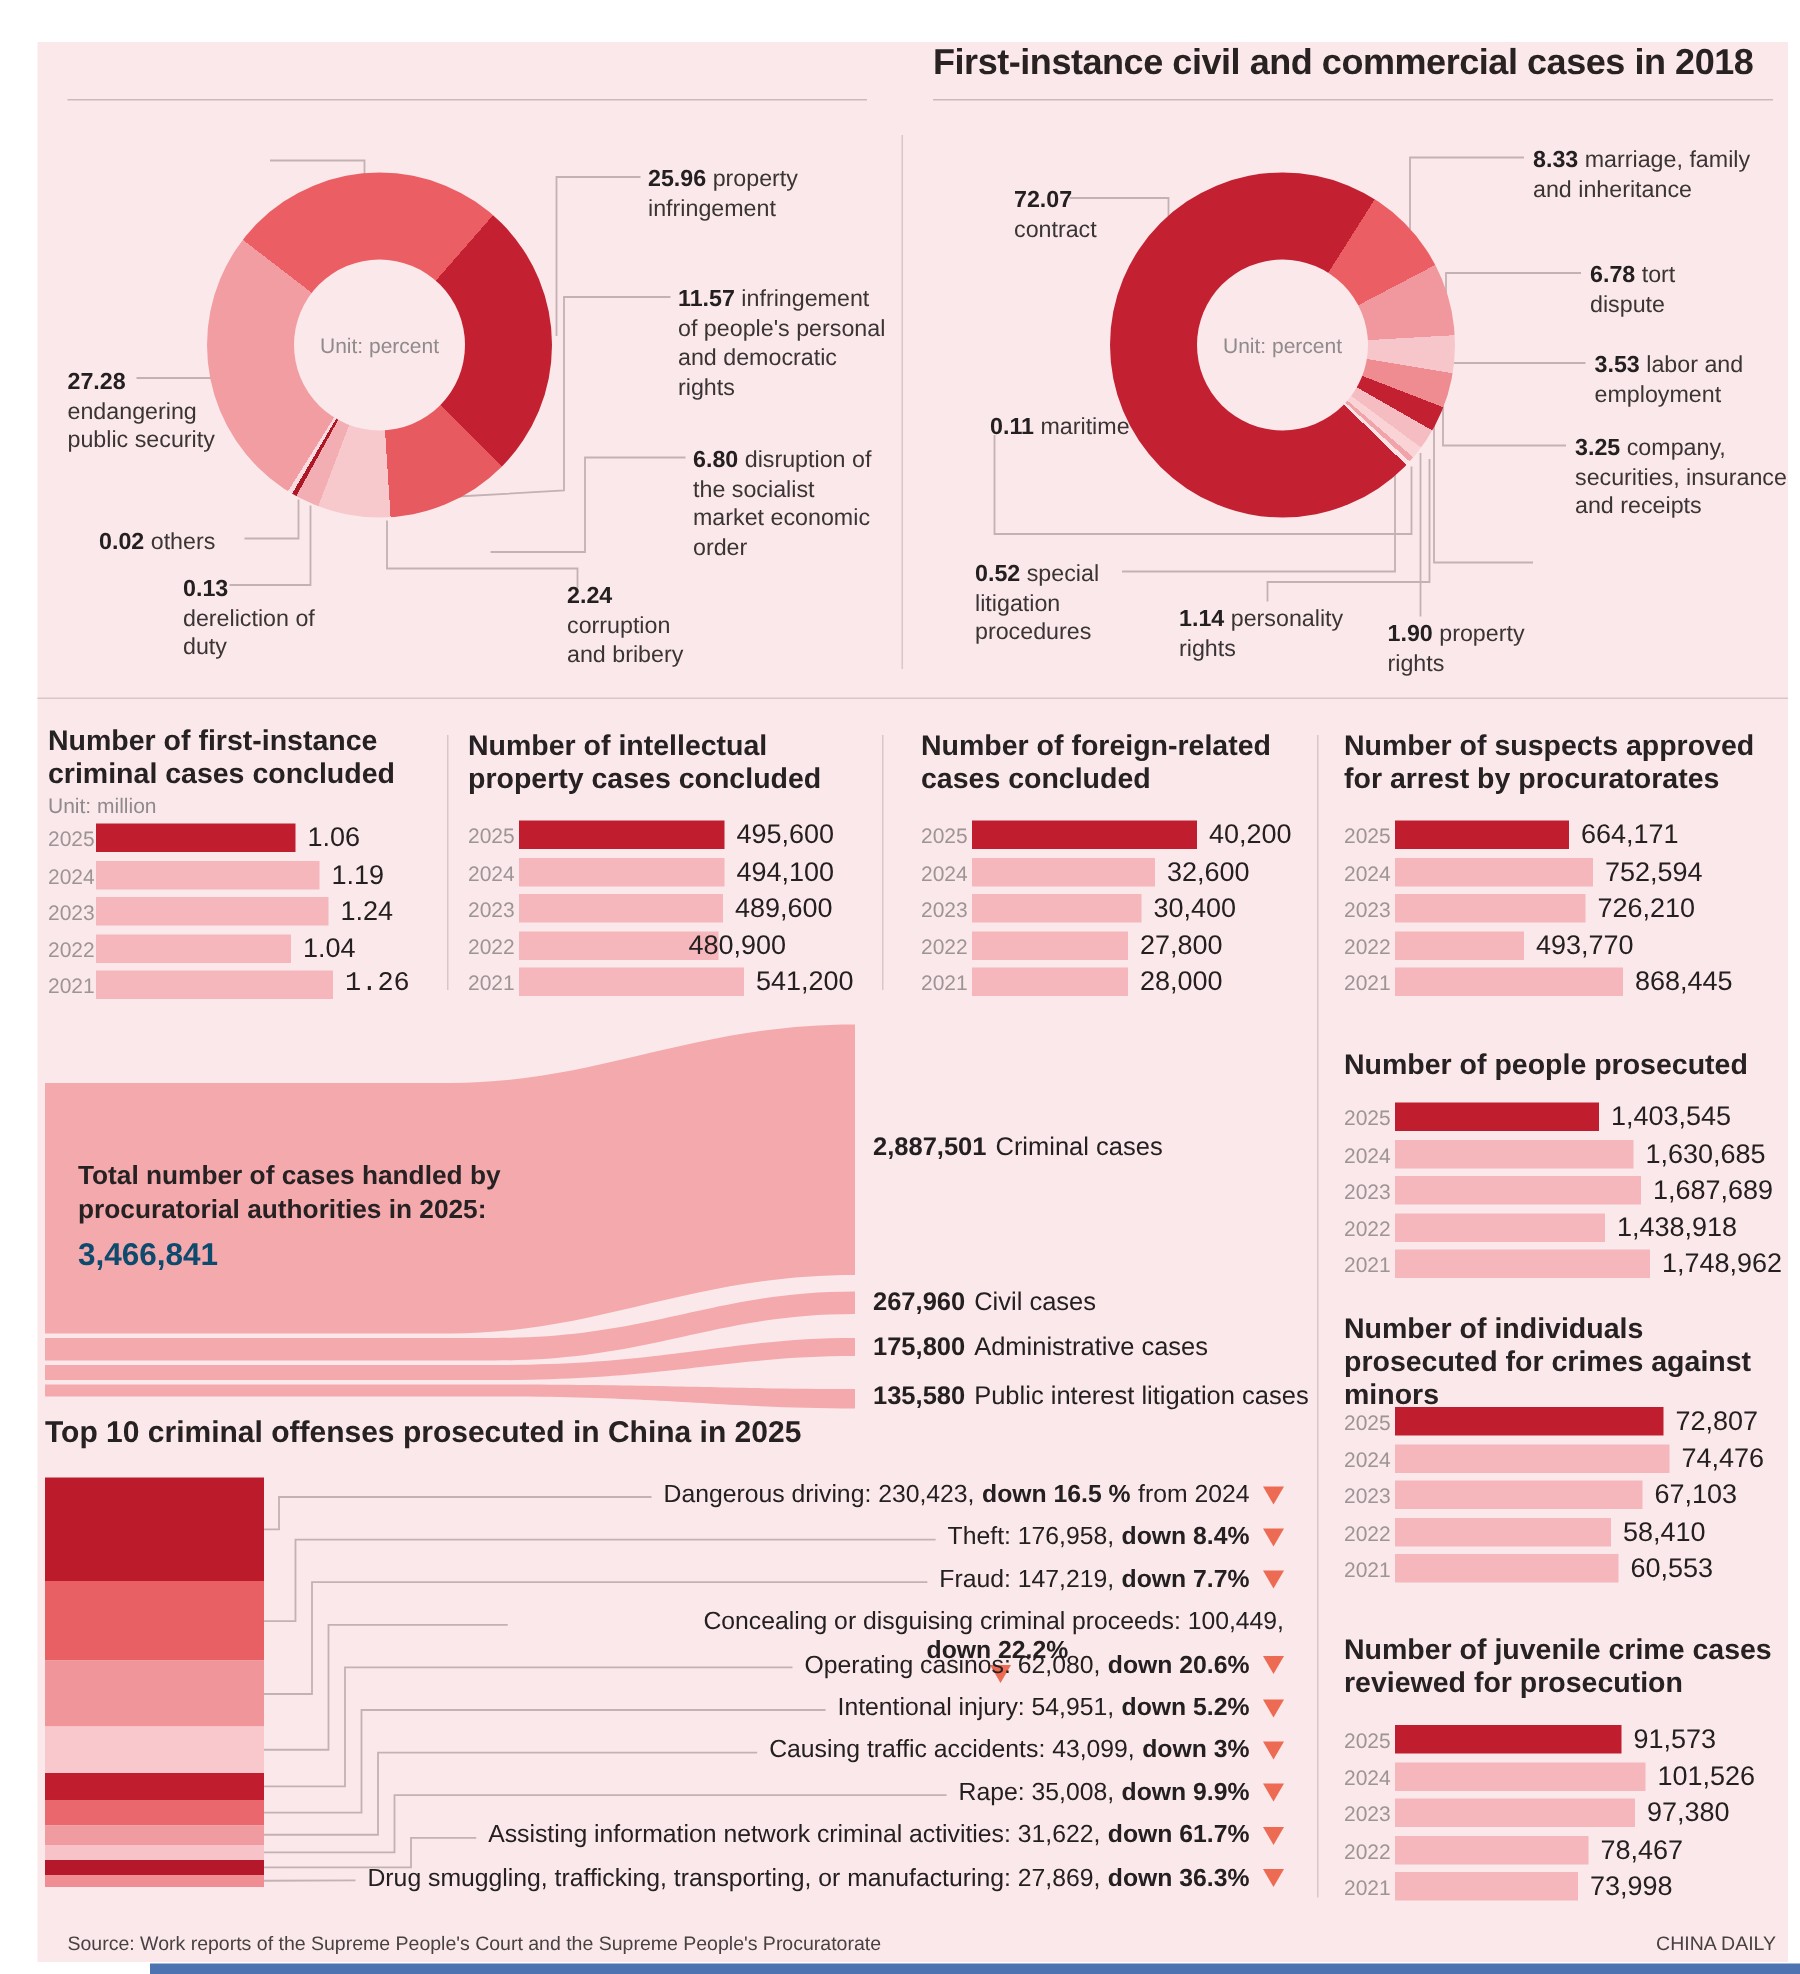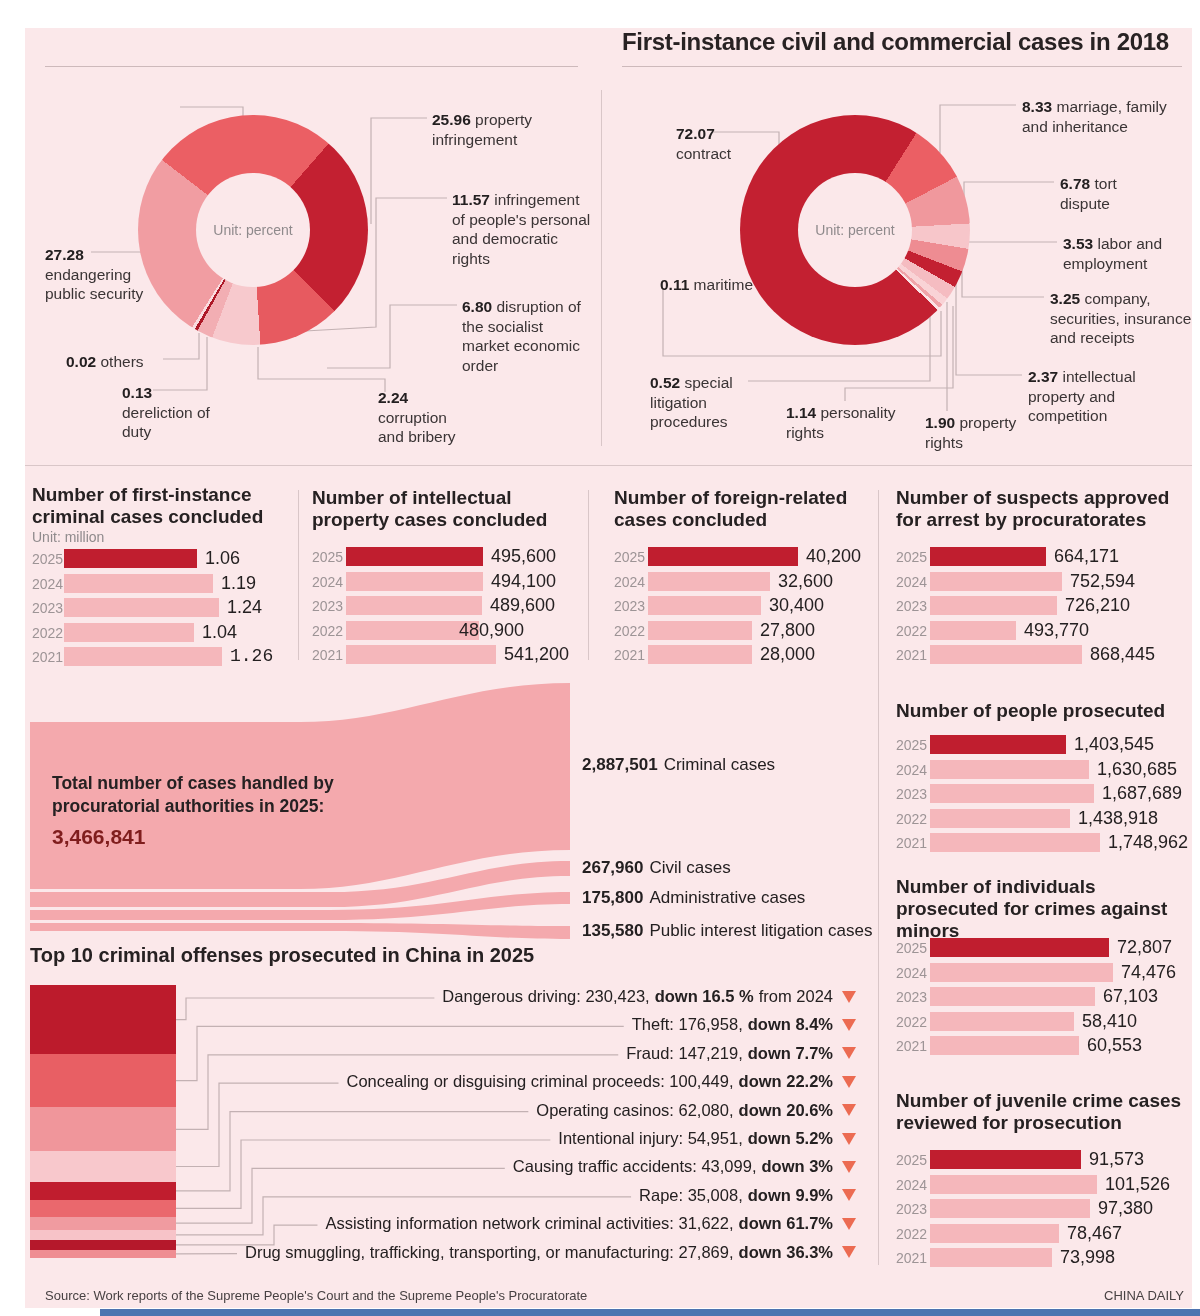--- a/index.html
+++ b/index.html
@@ -21,21 +21,21 @@
   .bbar{position:absolute;height:19px}
   .bval{position:absolute;font-size:18px;color:#242021;white-space:nowrap}
   .t10title{position:absolute;font-size:20px;font-weight:bold;color:#262122}
   .t10row{position:absolute;font-size:16.5px;color:#242021;white-space:nowrap;display:flex;align-items:center}
   .t10row b{margin-left:5px}
   .t10row .tail{margin-left:5px}
   .arrow{display:inline-block;width:0;height:0;border-left:7px solid transparent;border-right:7px solid transparent;border-top:12px solid #ec6b52;margin-left:9px}
   .sk-label{position:absolute;font-size:17px;color:#242021;white-space:nowrap}
   .sk-label b{margin-right:6px}
   .sk-total{position:absolute;font-size:17.5px;font-weight:bold;color:#262122;line-height:1.3}
-  .sk-total .num{display:block;font-size:21px;color:#7f1d1d;margin-top:5px}
+  .sk-total .num{display:block;font-size:21px;color:#0c4a6e;margin-top:5px}
   .foot{position:absolute;font-size:13px;color:#474142}
   .bluebar{position:absolute;background:#4d74b0}
   .seg{position:absolute}
 </style>
 </head>
 <body>
 
 <div id="page">
   <div class="panel"></div>
   <svg id="lines" xmlns="http://www.w3.org/2000/svg">
@@ -93,21 +93,20 @@
     <div class="dlabel" style="left: 122px; top: 383px; width: 100px;"><b>0.13</b> dereliction of duty</div>
     <div class="dlabel" style="left: 66px; top: 352px; width: 110px;"><b>0.02</b> others</div>
     <div class="dlabel" style="left: 45px; top: 245px; width: 108px;"><b>27.28</b> endangering public security</div>
     <div class="donut" style="left: 740px; top: 115px; width: 230px; height: 230px; background: conic-gradient(from 134.1deg, rgb(195, 32, 49) 0deg, rgb(195, 32, 49) 258.248deg, rgb(235, 95, 100) 258.248deg, rgb(235, 95, 100) 288.236deg, rgb(240, 152, 157) 288.236deg, rgb(240, 152, 157) 312.644deg, rgb(247, 198, 202) 312.644deg, rgb(247, 198, 202) 325.352deg, rgb(238, 140, 146) 325.352deg, rgb(238, 140, 146) 337.052deg, rgb(195, 32, 49) 337.052deg, rgb(195, 32, 49) 345.584deg, rgb(245, 188, 193) 345.584deg, rgb(245, 188, 193) 352.424deg, rgb(249, 211, 214) 352.424deg, rgb(249, 211, 214) 356.528deg, rgb(240, 164, 169) 356.528deg, rgb(240, 164, 169) 358.4deg, rgb(251, 227, 229) 358.4deg, rgb(251, 227, 229) 360deg);"></div>
     <div class="hole" style="left: 798px; top: 173px; width: 114px; height: 114px;">Unit: percent</div>
     <div class="dlabel" style="left: 676px; top: 124px; width: 75px;"><b>72.07</b> contract</div>
     <div class="dlabel" style="left: 1022px; top: 97px; width: 160px;"><b>8.33</b> marriage, family and inheritance</div>
     <div class="dlabel" style="left: 1060px; top: 174px; width: 85px;"><b>6.78</b> tort dispute</div>
     <div class="dlabel" style="left: 1063px; top: 234px; width: 125px;"><b>3.53</b> labor and employment</div>
     <div class="dlabel" style="left: 1050px; top: 289px; width: 152px;"><b>3.25</b> company, securities, insurance and receipts</div>
-    <div class="dlabel" style="left: 1028px; top: 367px; width: 135px;"><b>2.37</b> intellectual property and competition</div>
     <div class="dlabel" style="left: 925px; top: 413px; width: 105px;"><b>1.90</b> property rights</div>
     <div class="dlabel" style="left: 786px; top: 403px; width: 118px;"><b>1.14</b> personality rights</div>
     <div class="dlabel" style="left: 650px; top: 373px; width: 100px;"><b>0.52</b> special litigation procedures</div>
     <div class="dlabel" style="left: 660px; top: 275px; width: 105px;"><b>0.11</b> maritime</div>
     <div class="btitle" style="left: 32px; top: 484px; width: 240px;">Number of first-instance criminal cases concluded</div>
     <div class="unit" style="left: 32px; top: 529px;">Unit: million</div>
     <div class="byear" style="left: 32px; top: 551px;">2025</div>
     <div class="bbar" style="left: 64px; top: 549px; width: 133px; background: rgb(192, 30, 47);"></div>
     <div class="bval" style="left: 205px; top: 548px;">1.06</div>
     <div class="byear" style="left: 32px; top: 575.5px;">2024</div>
@@ -248,21 +247,21 @@
     <div class="t10row" style="right: 344px; top: 1015.4px;">
       <span>Theft: 176,958,</span>
       <b>down 8.4%</b>
       <span class="arrow"></span>
     </div>
     <div class="t10row" style="right: 344px; top: 1043.8px;">
       <span>Fraud: 147,219,</span>
       <b>down 7.7%</b>
       <span class="arrow"></span>
     </div>
-    <div class="t10row" style="right: 344px; top: 1072.2px;">
+    <div class="t10row" style="right: 344px; top: 1072.2px; flex-direction: column;">
       <span>Concealing or disguising criminal proceeds: 100,449,</span>
       <b>down 22.2%</b>
       <span class="arrow"></span>
     </div>
     <div class="t10row" style="right: 344px; top: 1100.6px;">
       <span>Operating casinos: 62,080,</span>
       <b>down 20.6%</b>
       <span class="arrow"></span>
     </div>
     <div class="t10row" style="right: 344px; top: 1129px;">

